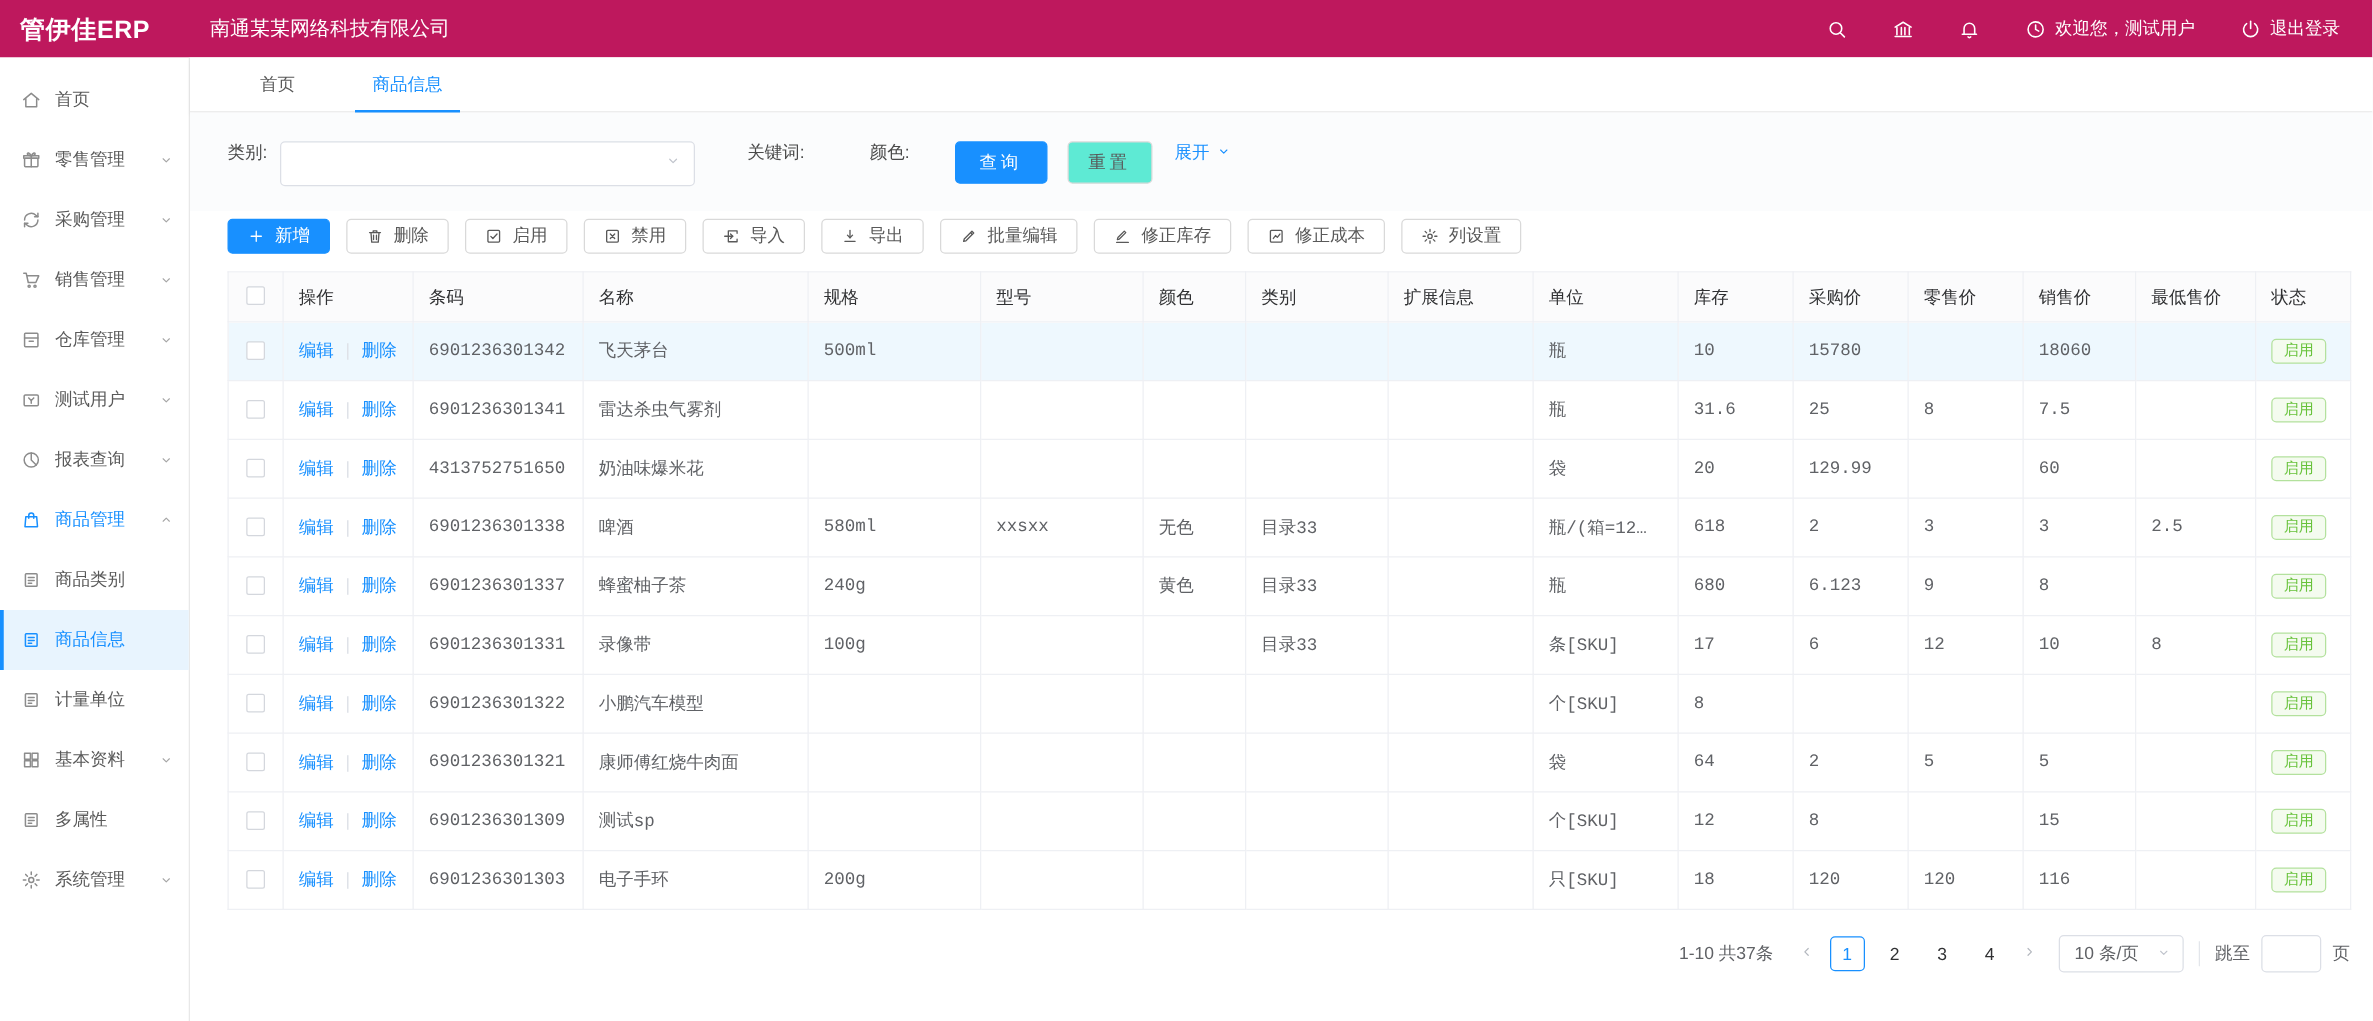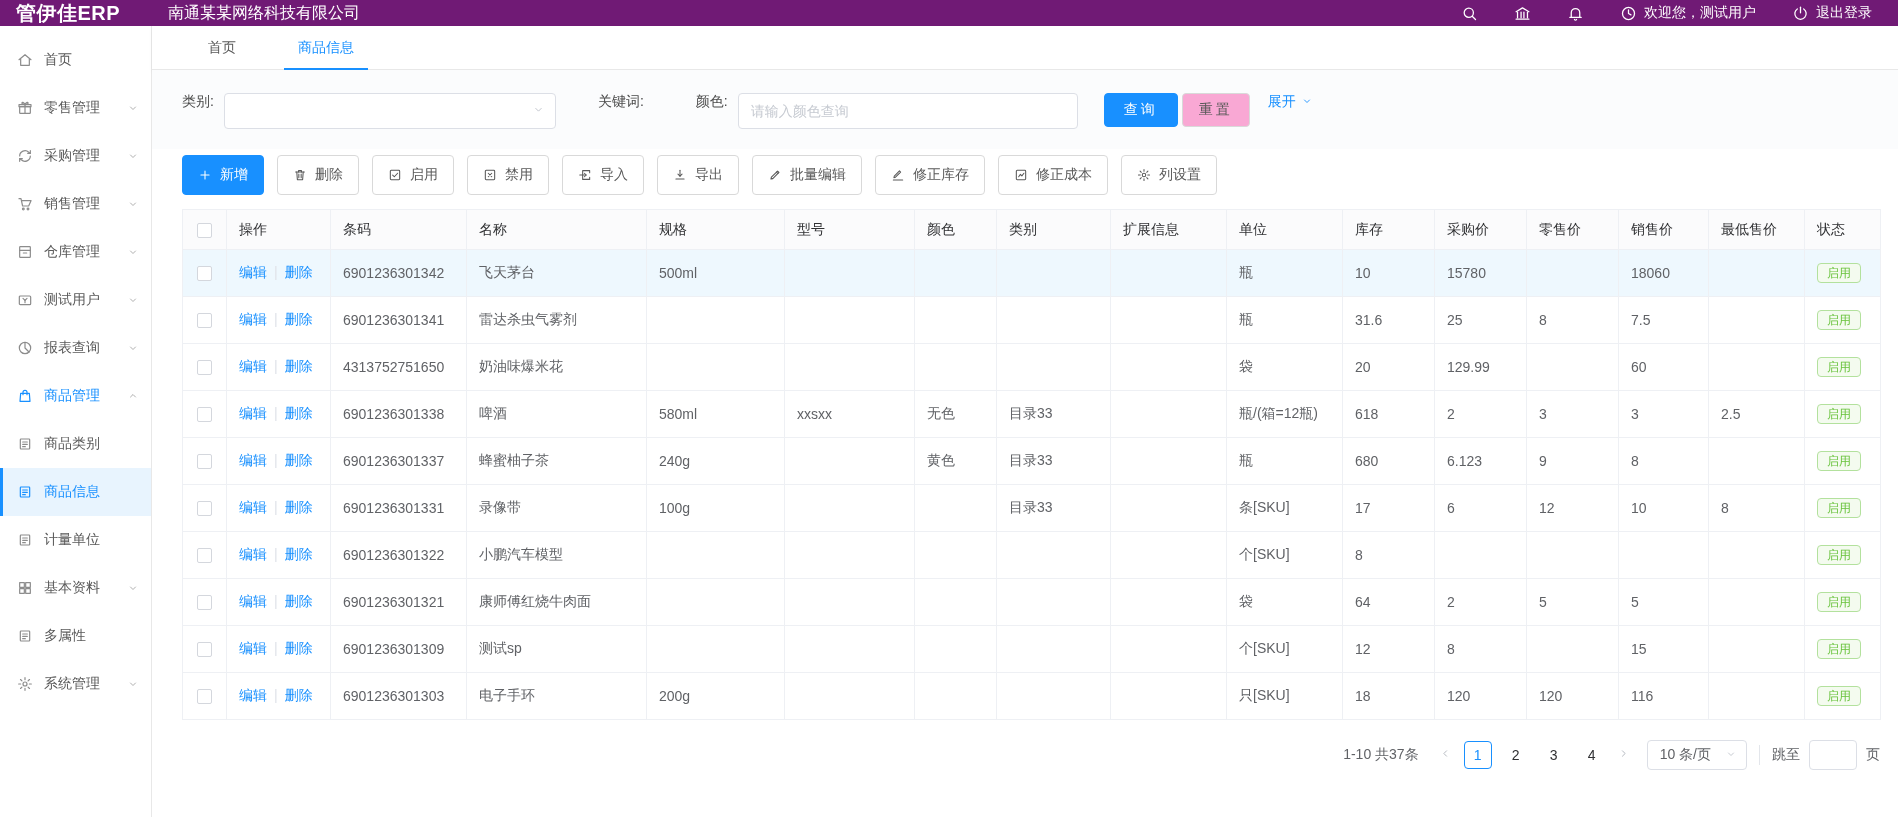--- a/index.html
+++ b/index.html
@@ -1,21 +1,21 @@
 <!DOCTYPE html>
 <html><head>
 <meta charset="utf-8">
 <style>
   * { margin:0; padding:0; box-sizing:border-box; }
   html,body { width:1898px; height:817px; overflow:hidden; background:#fff;
               font-family:"Liberation Sans", sans-serif; }
   .app { width:1898px; height:817px; display:flex; flex-direction:column; }
 
   
-  .topbar { height:26px; background:#701a75; color:#fff; display:flex; align-items:center; flex-shrink:0; }
+  .topbar { height:46px; background:#be185d; color:#fff; display:flex; align-items:center; flex-shrink:0; }
   .logo { width:152px; padding-left:16px; font-size:20px; font-weight:bold; letter-spacing:.5px; white-space:nowrap; }
   .company { font-size:16px; margin-left:16px; white-space:nowrap; }
   .top-right { margin-left:auto; display:flex; align-items:center; gap:36px; padding-right:26px; font-size:14px; }
   .top-right .hitem { display:flex; align-items:center; gap:7px; cursor:pointer; white-space:nowrap;justify-content:center; }
   .topbar .icon svg { width:17px; height:17px; display:block; }
 
   
   .body { flex:1; display:flex; min-height:0; }
   .sidebar { width:152px; flex-shrink:0; background:#fff; border-right:1px solid #e8e8e8; padding-top:10px; }
   .side-item { height:48px; display:flex; align-items:center; padding:0 12px 0 17px; font-size:14px;
@@ -48,35 +48,35 @@
                 color:#c0c4cc; cursor:pointer; }
   .select-box svg { width:13px; height:13px; }
   .text-input { height:36px; border:1px solid #dcdfe6; border-radius:4px; padding:0 12px; font-size:14px;
                 color:#333; background:#fff; outline:none; }
   .text-input::placeholder { color:#c6cad1; }
   .kw-input { width:330px; }
   .color-input { width:340px; }
   .gap-lg { margin-left:42px; }
   .btn { height:34px; border-radius:4px; font-size:14px; cursor:pointer; font-family:inherit; }
   .btn-primary { background:#1890ff; border:1px solid #1890ff; color:#fff; padding:0 19px; letter-spacing:3px; margin-left:26px; }
-  .btn-default { background:#f9a8d4; border:1px solid #d9d9d9; color:#595959; padding:0 16px; letter-spacing:3px; margin-left:4px; }
+  .btn-default { background:#5eead4; border:1px solid #d9d9d9; color:#595959; padding:0 16px; letter-spacing:3px; margin-left:16px; }
   .expand-link { display:flex; align-items:center; gap:5px; color:#1890ff; font-size:14px; margin-left:18px; cursor:pointer; }
   .expand-link svg { width:12px; height:12px; }
 
   
   .toolbar { display:flex; gap:13px; padding:6px 30px 14px 30px; background:#fff; }
-  .tool-btn { height:40px; border:1px solid #d9d9d9; background:#fff; border-radius:4px; color:#595959;
+  .tool-btn { height:28px; border:1px solid #d9d9d9; background:#fff; border-radius:4px; color:#595959;
               display:inline-flex; align-items:center; gap:8px; padding:0 15px; font-size:14px; cursor:pointer;
               font-family:inherit; white-space:nowrap; }
   .tool-btn .icon { display:flex; }
   .tool-btn .icon svg { width:14px; height:14px; }
   .tool-btn.primary { background:#1890ff; border-color:#1890ff; color:#fff; }
 
   
-  .table-wrap { padding:0 18px 3px 30px; }
+  .table-wrap { padding:0 18px 3px 30px;font-family:Liberation Mono, monospace; }
   table { border-collapse:collapse; table-layout:fixed; width:1698px; }
   th, td { border:1px solid #eef0f4; font-size:14px; text-align:left; padding:0 12px; overflow:hidden;
            white-space:nowrap; text-overflow:ellipsis; }
   thead th { height:40px; background:#fbfbfc; color:#303133; font-weight:normal; }
   tbody td { height:47px; color:#606266; background:#fff; }
   tbody tr.highlighted td { background:#eef8fe; }
   .cb-cell { text-align:center; padding:0; }
   .checkbox { display:inline-block; width:15px; height:15px; border:1px solid #d4d7dd; border-radius:2px;
               background:#fff; vertical-align:middle; cursor:pointer; }
   .op-link { color:#1890ff; cursor:pointer; }
@@ -350,21 +350,20 @@
 
       <div class="filters">
         <span class="flabel">类别:</span>
         <div class="select-box">
           <span class="icon"><svg viewBox="0 0 24 24" fill="none" stroke="currentColor" stroke-width="1.8" stroke-linecap="round" stroke-linejoin="round">
                 <path d="M7 10l5 5 5-5"></path>
               </svg></span>
         </div>
         <span class="flabel gap-lg">关键词:</span>
         <span class="flabel gap-lg">颜色:</span>
-        <input class="text-input color-input" placeholder="请输入颜色查询" style="">
         <button class="btn btn-primary">查询</button>
         <button class="btn btn-default">重置</button>
         <span class="expand-link">
           <span>展开</span>
           <span class="icon"><svg viewBox="0 0 24 24" fill="none" stroke="currentColor" stroke-width="1.8" stroke-linecap="round" stroke-linejoin="round">
                 <path d="M7 10l5 5 5-5"></path>
               </svg></span>
         </span>
       </div>
 

